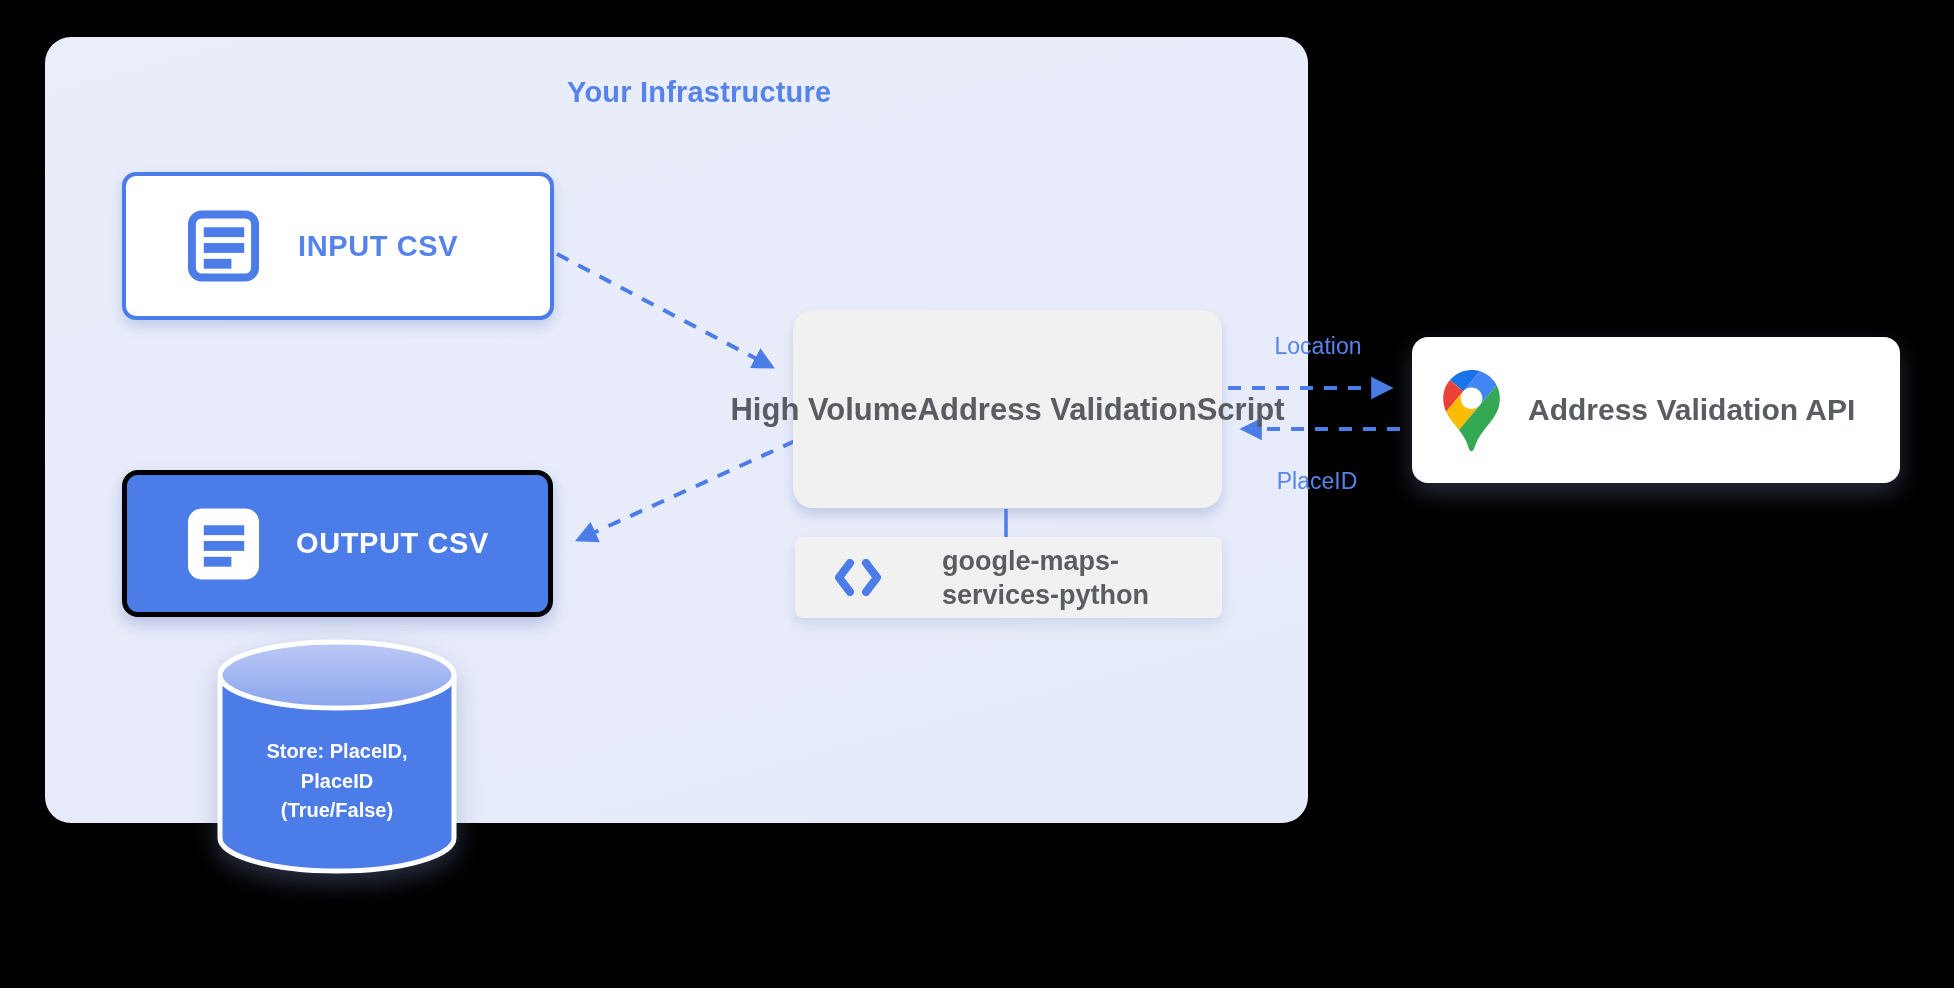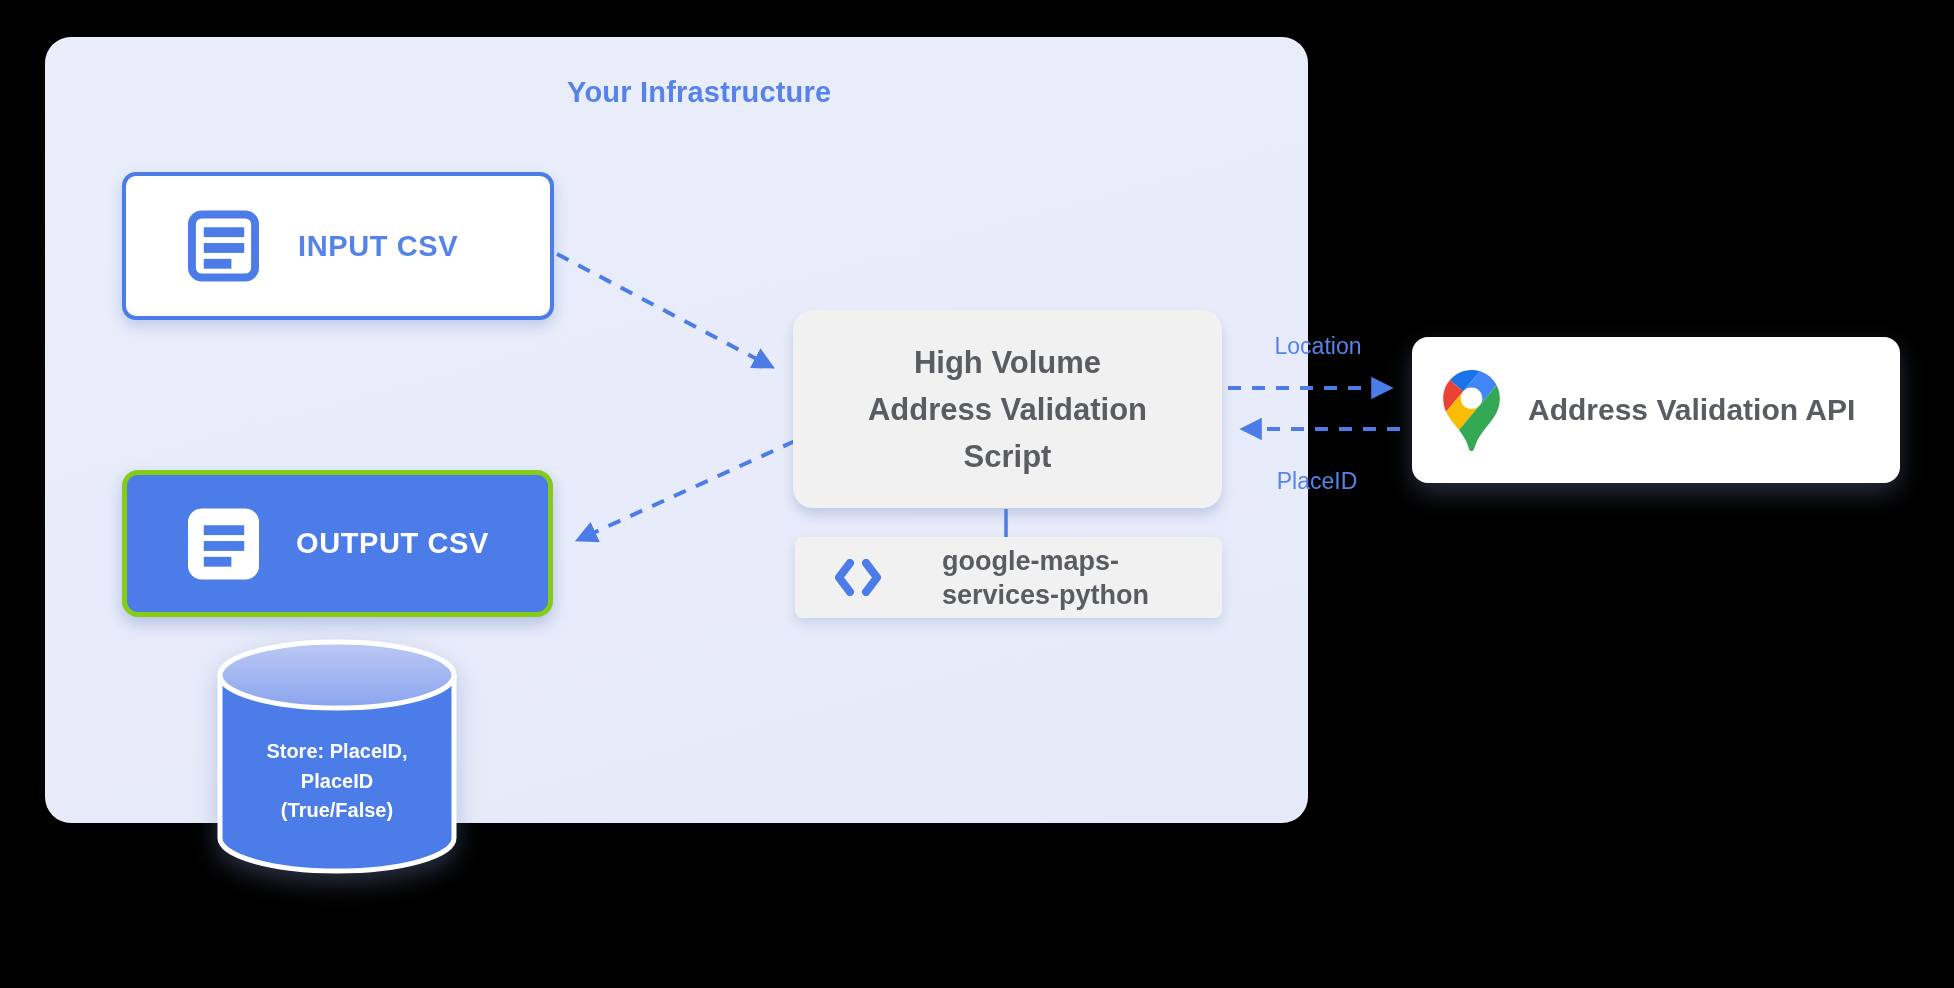--- a/index.html
+++ b/index.html
@@ -55,37 +55,37 @@
     padding-left:62px;
   }
   .input-box .label{
     margin-left:39px;
     font-size:29px;font-weight:bold;color:var(--blue-text);
     letter-spacing:.6px;white-space:nowrap;
   }
   .output-box{
     left:122px;top:470px;width:431px;height:147px;
     background:var(--blue);
-    border:5px solid #84cc16;
+    border:5px solid #000000;
     border-radius:16px;
     box-shadow:0 7px 16px rgba(84,112,190,.35);
     padding-left:61px;
   }
   .output-box .label{
     margin-left:37px;
     font-size:29px;font-weight:bold;color:#ffffff;
     letter-spacing:.6px;white-space:nowrap;
   }
   .doc-icon{width:71px;height:72px;flex:none;color:var(--blue);}
   .script-box{
     left:793px;top:310px;width:429px;height:198px;
     background:var(--gray-box);
     border-radius:20px;
     box-shadow:0 7px 12px rgba(105,130,190,.30);
-    flex-direction:column;justify-content:center;
+    flex-direction:row;justify-content:center;
     text-align:center;
   }
   .script-box .line{
     display:block;
     font-size:31px;font-weight:bold;color:var(--gray-text);
     line-height:47px;white-space:nowrap;
   }
   .library-box{
     left:795px;top:537px;width:427px;height:81px;
     background:var(--gray-box);

